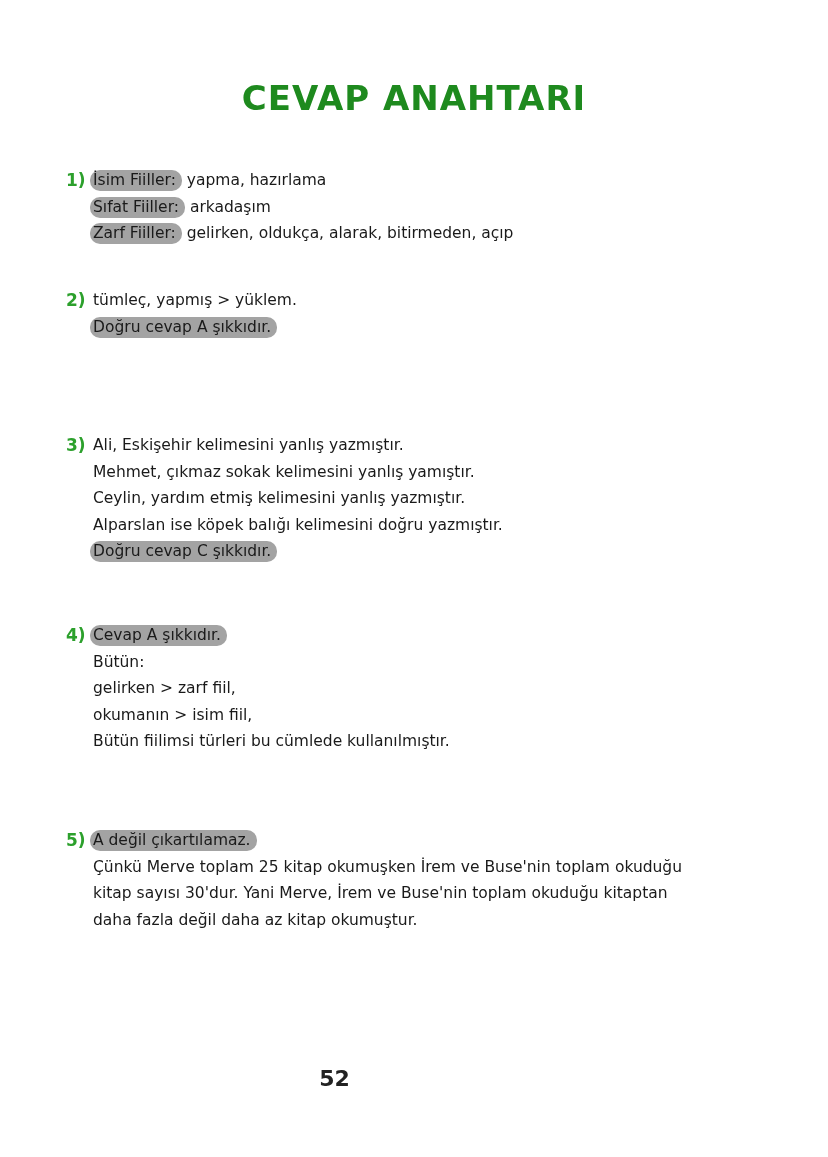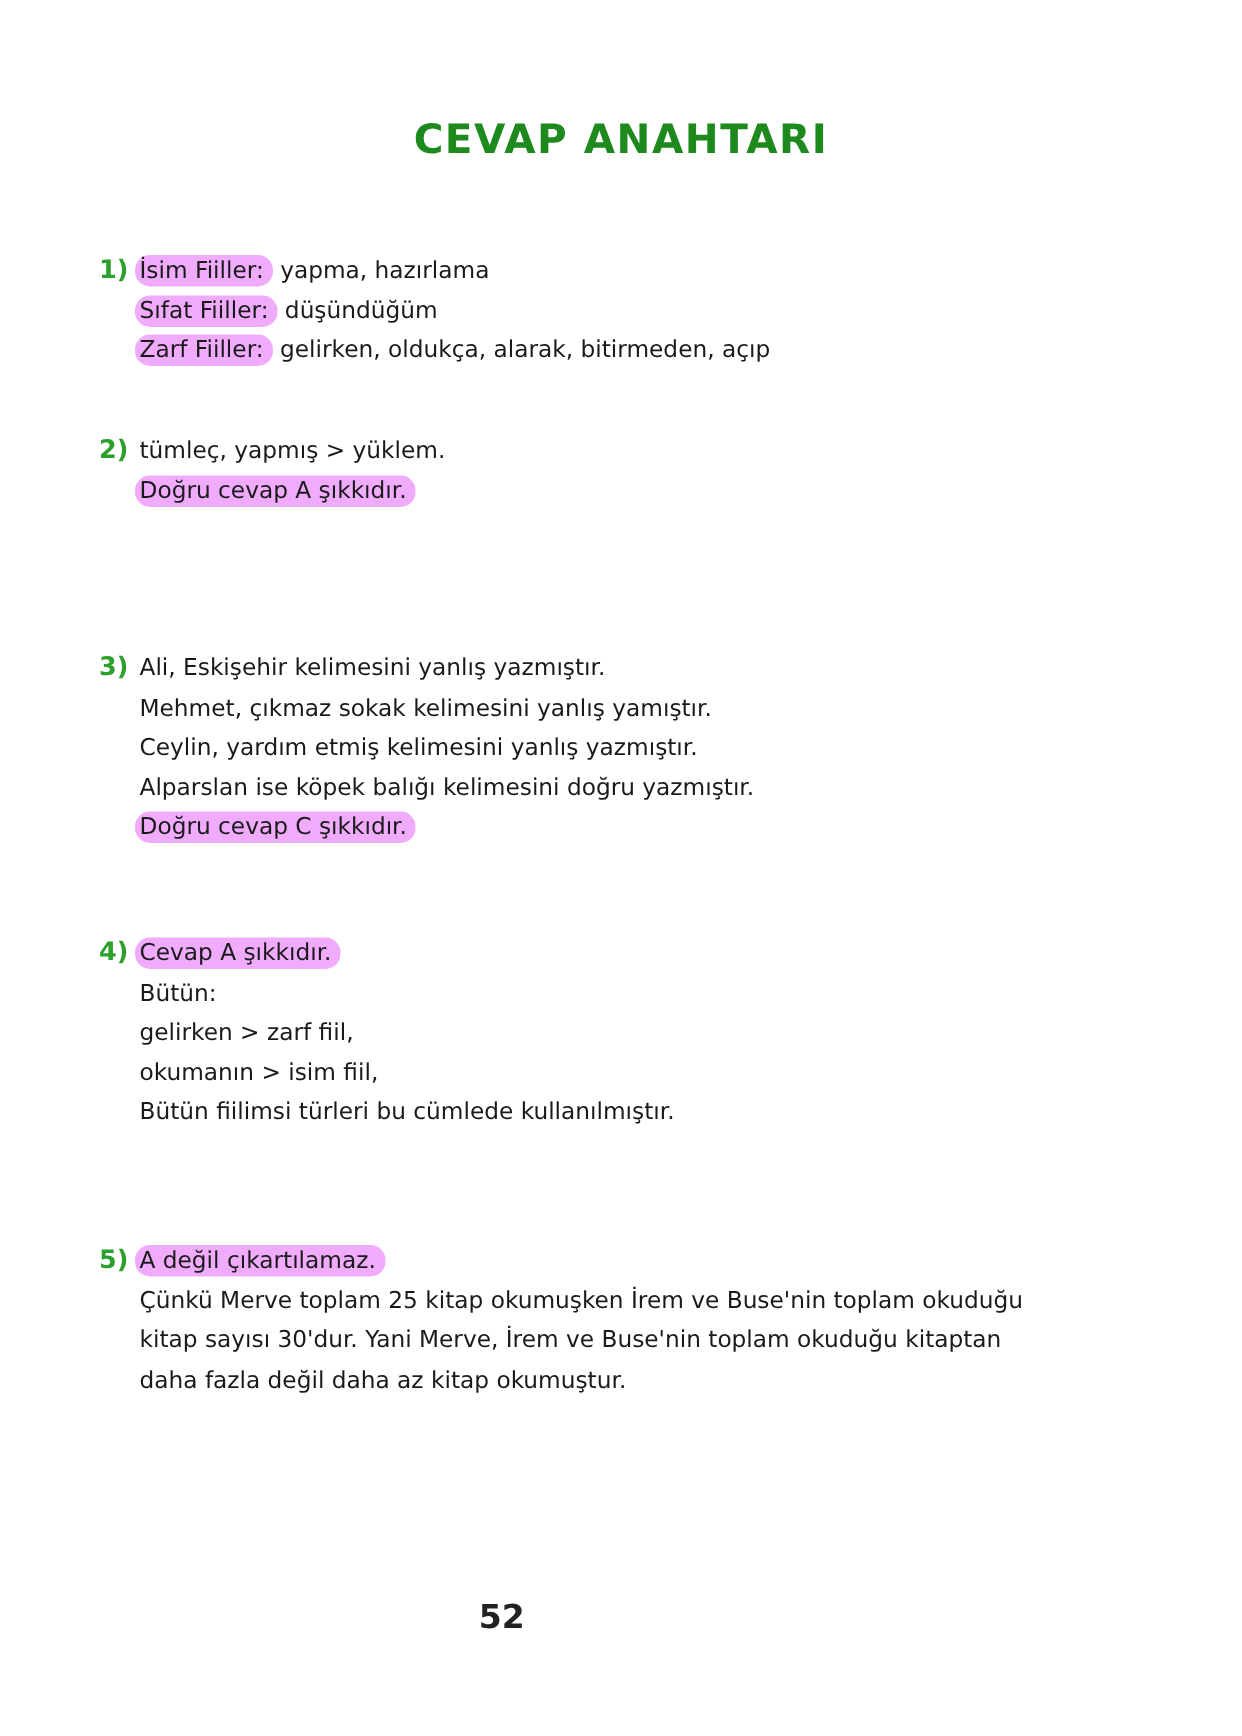--- a/index.html
+++ b/index.html
@@ -1,41 +1,41 @@
 <!DOCTYPE html>
 <html><head>
 <meta charset="utf-8">
 <style>
   html, body { margin: 0; padding: 0; background: #ffffff; }
   body { width: 828px; height: 1157px; position: relative; overflow: hidden;
          font-family: "DejaVu Sans", sans-serif; color: #1a1a1a; }
   .title { position: absolute; top: 78px; left: 0; width: 828px; text-align: center;
-           font-family: "DejaVu Sans", sans-serif; font-weight: bold; font-size: 27px;
+           font-family: "DejaVu Sans", sans-serif; font-weight: bold; font-size: 34px;
            color: #1e8a1e; letter-spacing: 1px; }
   .q { position: absolute; left: 66px; width: 730px; font-size: 15.5px; line-height: 26.5px; }
   .num { position: absolute; left: 0; top: 0; color: #2ca02c; font-weight: bold; font-size: 17px; }
   .lines { margin-left: 27px; }
   .line { white-space: nowrap; }
-  .hl { background: #f0abfc; border-radius: 10px; padding: 1px 6px 2px 3px; margin-left: -3px; }
+  .hl { background: #a3a3a3; border-radius: 10px; padding: 1px 6px 2px 3px; margin-left: -3px; }
   .page-num { position: absolute; top: 1066px; left: 0; width: 669px; text-align: center;
               font-size: 22px; font-weight: bold; color: #222; }
 </style>
 </head>
 <body>
 
 <div class="title">CEVAP ANAHTARI</div>
 
 <div class="q" style="top:167px;">
   <span class="num">1)</span>
   <div class="lines">
     <div class="line">
       <span class="hl">İsim Fiiller:</span><span> yapma, hazırlama</span>
     </div>
     <div class="line">
-      <span class="hl">Sıfat Fiiller:</span><span> düşündüğüm</span>
+      <span class="hl">Sıfat Fiiller:</span><span> arkadaşım</span>
     </div>
     <div class="line">
       <span class="hl">Zarf Fiiller:</span><span> gelirken, oldukça, alarak, bitirmeden, açıp</span>
     </div>
   </div>
 </div>
 
 <div class="q" style="top:287px;">
   <span class="num">2)</span>
   <div class="lines">

